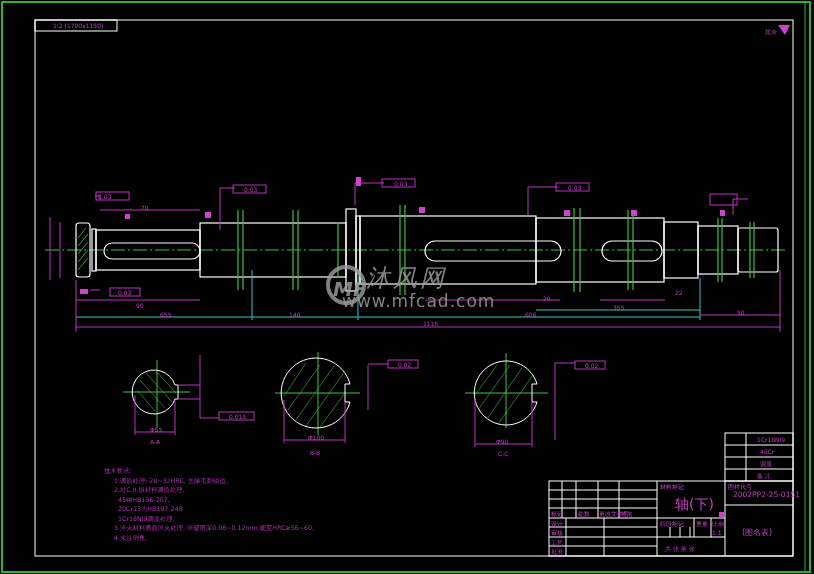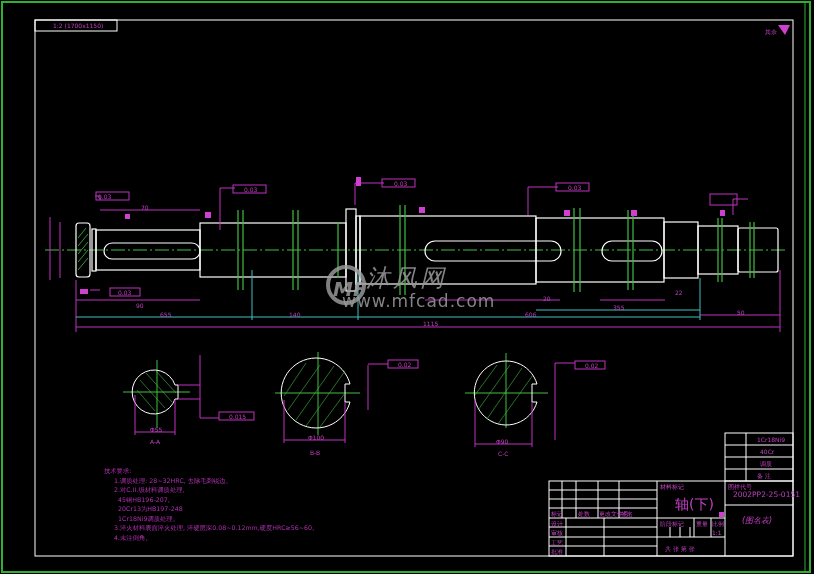--- a/index.html
+++ b/index.html
@@ -270,21 +270,21 @@
 </div>
 
 <div class="tb" style="left:757px;top:436px;">1Cr18Ni9</div>
 <div class="tb" style="left:760px;top:448px;">40Cr</div>
 <div class="tb" style="left:760px;top:460px;">调质</div>
 <div class="tb" style="left:757px;top:472px;">备 注</div>
 <div class="tb" style="left:660px;top:483px;">材料标记</div>
 <div class="tb" style="left:675px;top:496px;font-size:14px;">轴(下)</div>
 <div class="tb" style="left:728px;top:483px;">图样代号</div>
 <div class="tb" style="left:733px;top:490px;font-size:7.5px;">2002PP2-25-0151</div>
-<div class="tb" style="left:742px;top:515px;font-size:8px;font-style:italic;">(图名表)</div>
+<div class="tb" style="left:742px;top:527px;font-size:8px;">(图名表)</div>
 <div class="tb" style="left:660px;top:520px;">阶段标记</div>
 <div class="tb" style="left:696px;top:520px;">重量</div>
 <div class="tb" style="left:712px;top:520px;">比例</div>
 <div class="tb" style="left:712px;top:529px;">1:1</div>
 <div class="tb" style="left:665px;top:545px;">共 张 第 张</div>
 <div class="tb" style="left:551px;top:510px;">标记</div>
 <div class="tb" style="left:578px;top:510px;">处数</div>
 <div class="tb" style="left:599px;top:510px;">更改文件号</div>
 <div class="tb" style="left:621px;top:510px;">签名</div>
 <div class="tb" style="left:551px;top:520px;">设计</div>

